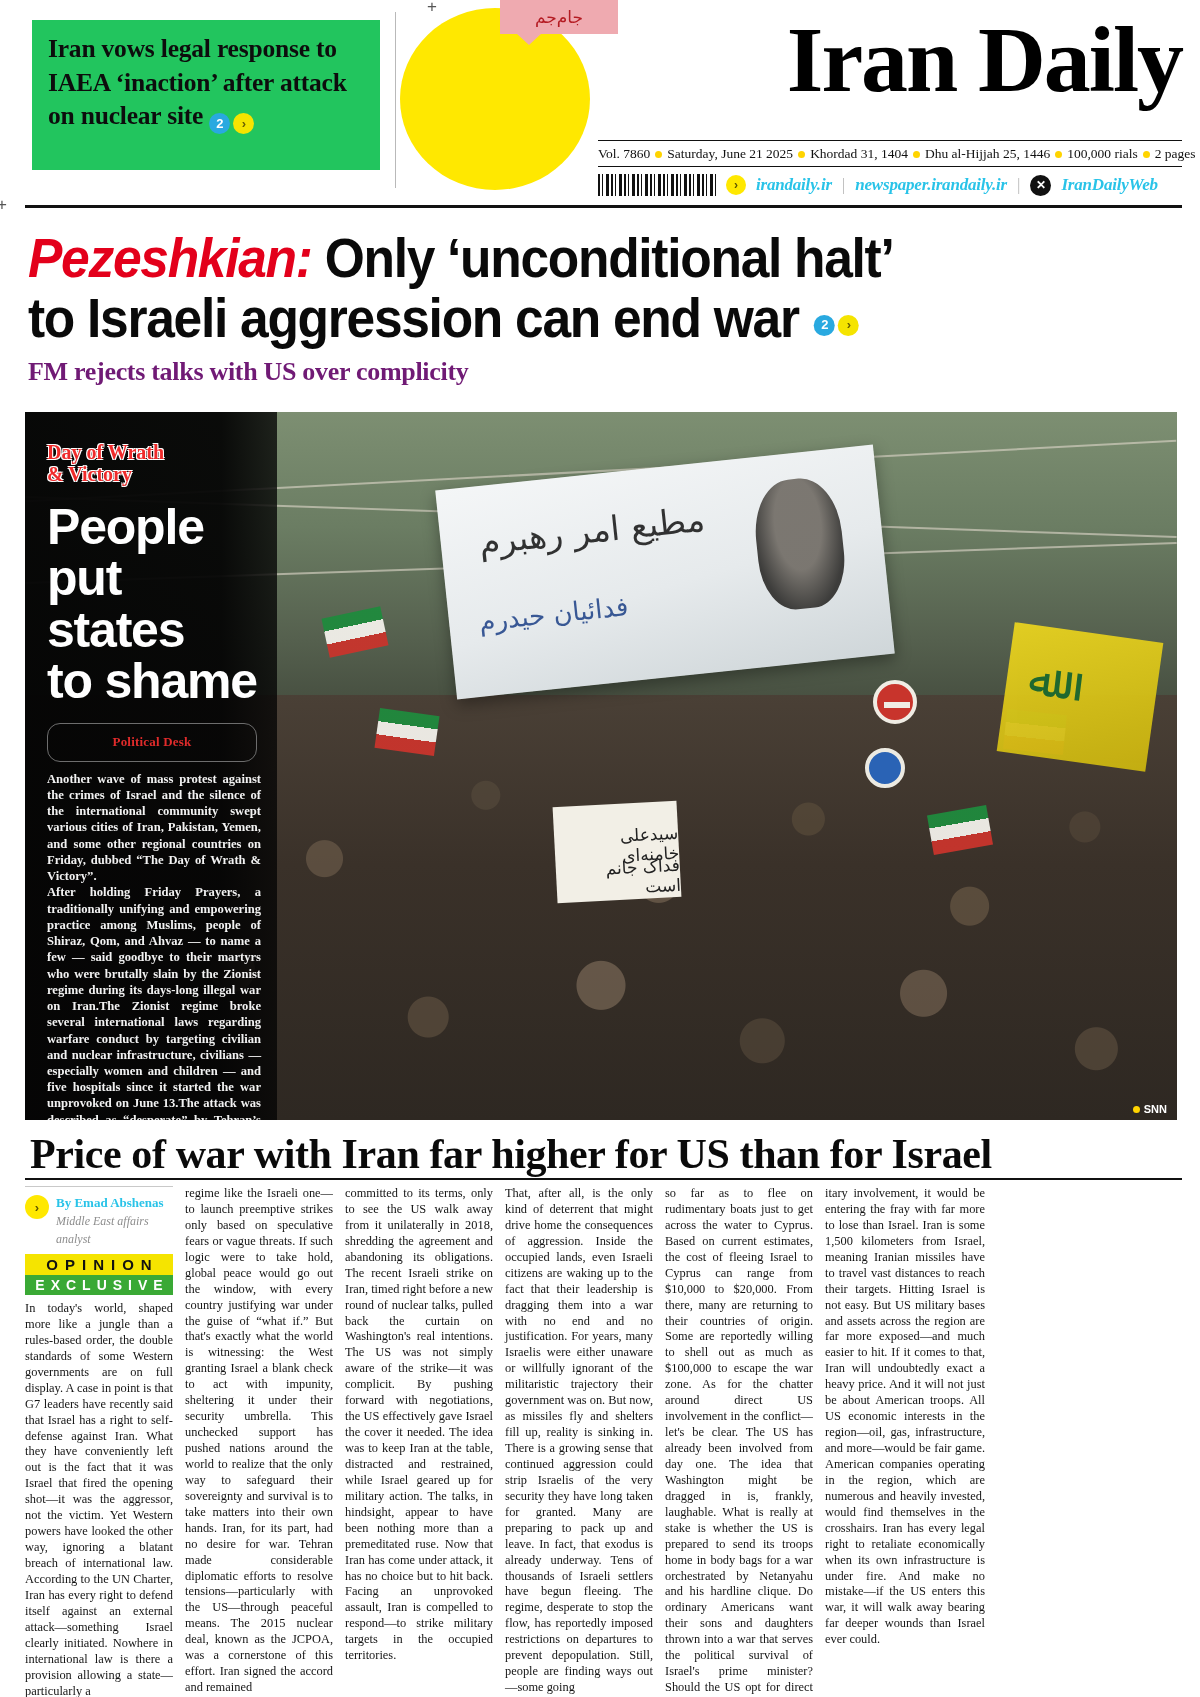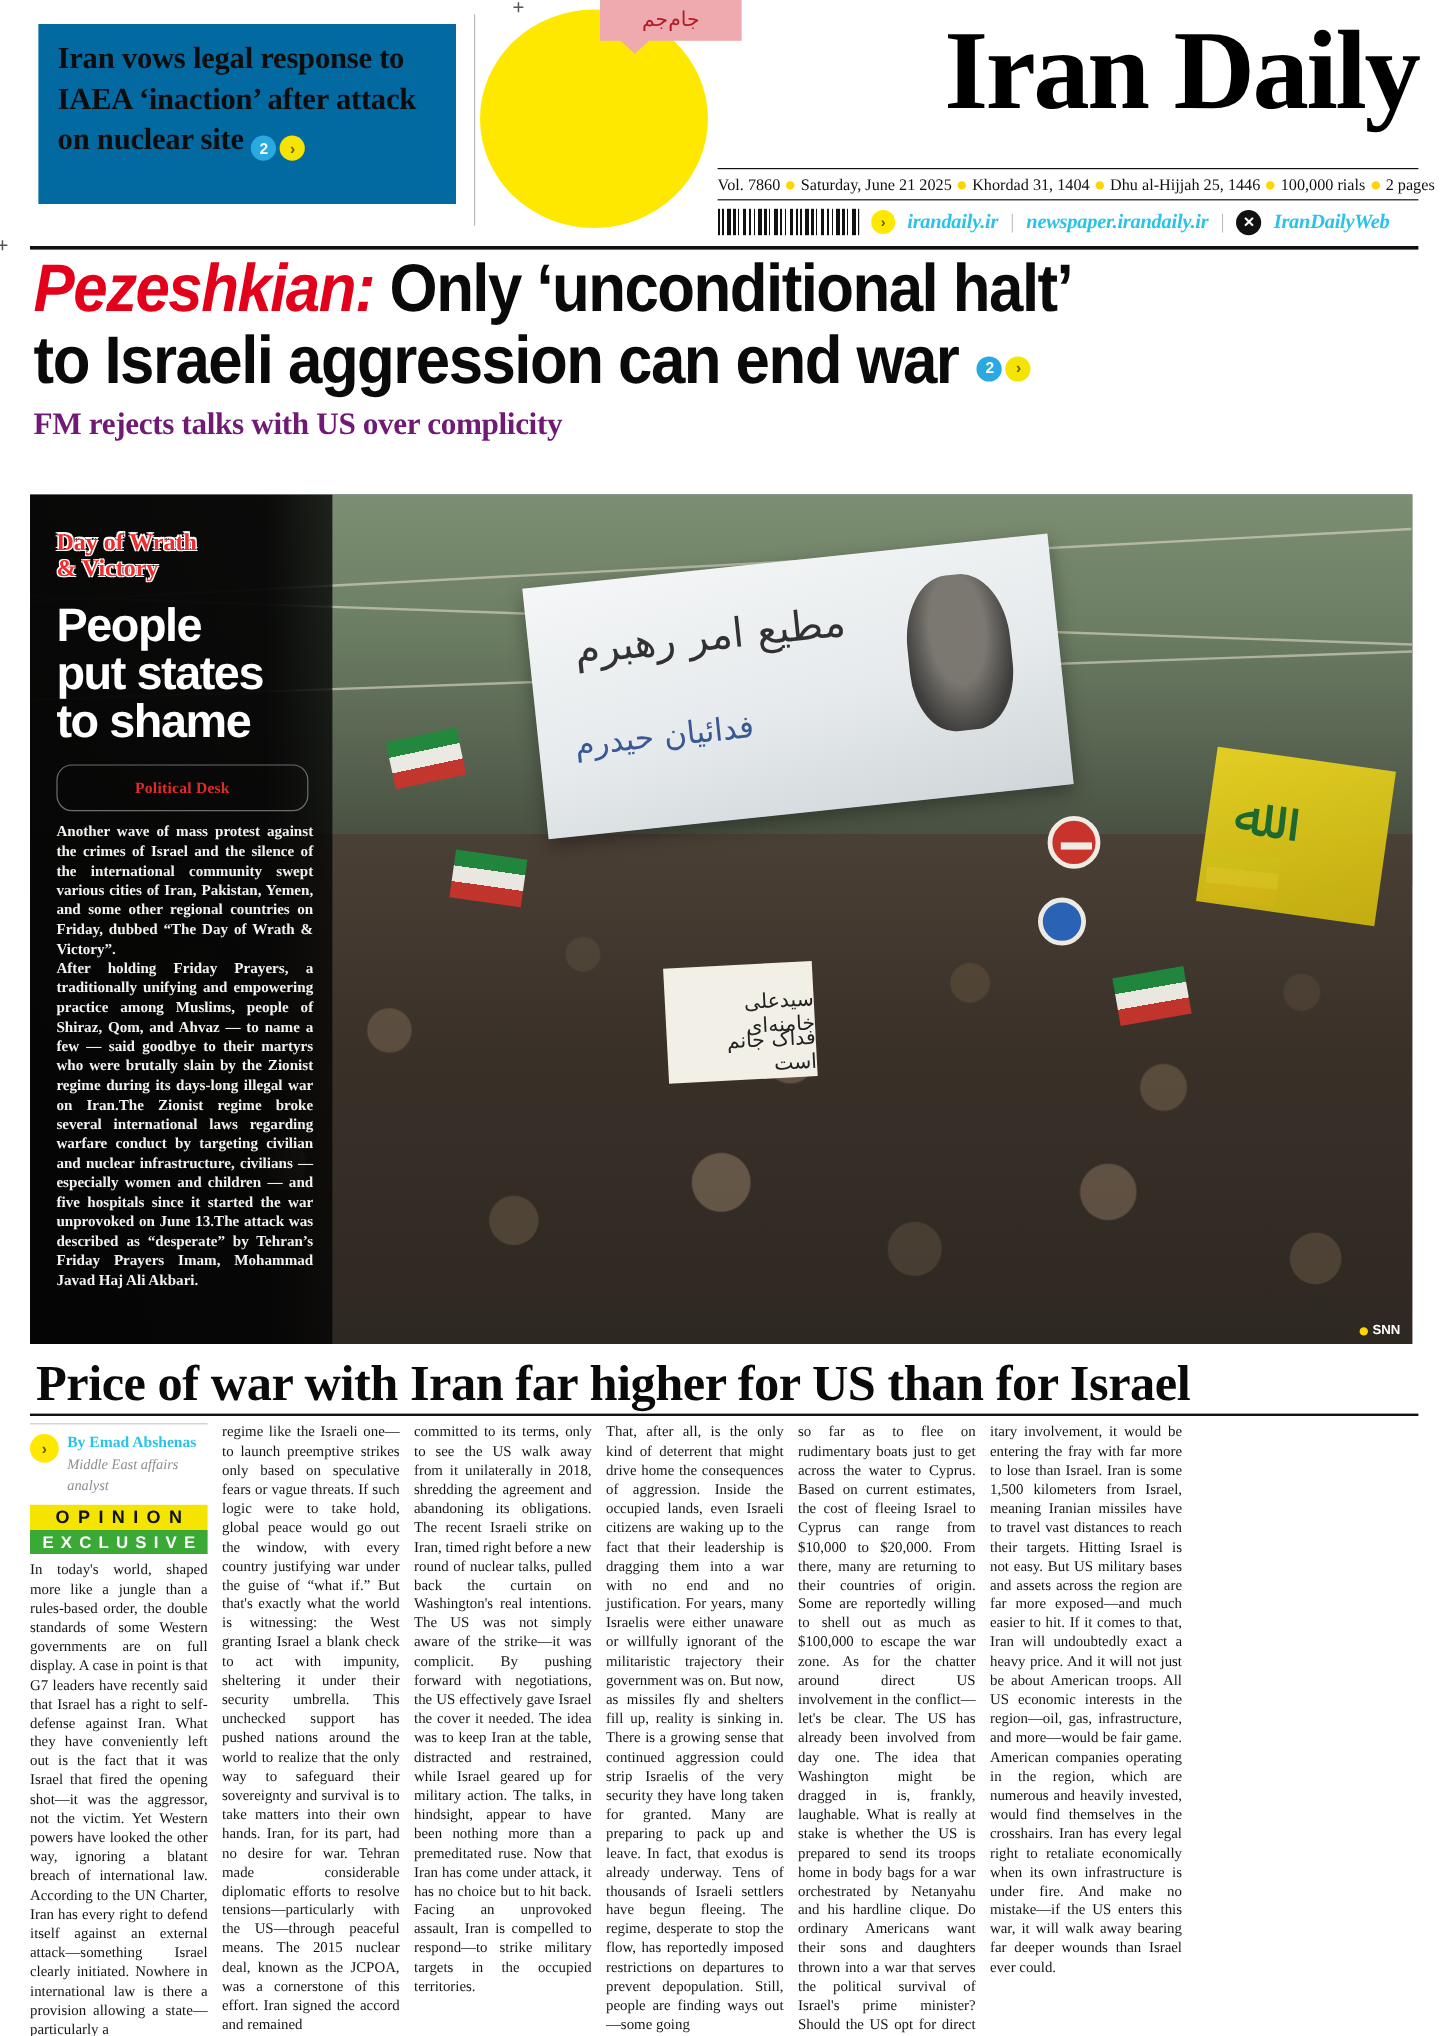--- a/index.html
+++ b/index.html
@@ -15,21 +15,21 @@
   
   .reg { position:absolute; color:#555; font-size:17px; line-height:1; font-family:"Liberation Sans",sans-serif; }
   .reg.top { left:427px; top:-2px; }
   .reg.left { left:-3px; top:196px; }
 
   
   .topbar { position:absolute; left:0; top:0; width:1200px; height:200px; }
 
   .skybox {
     position:absolute; left:32px; top:20px; width:348px; height:150px;
-    background:#0369a1;
+    background:#22c55e;
     padding:12px 16px 0 16px;
   }
   .skybox .sky-head {
     font-family:"Liberation Serif", serif;
     font-weight:bold; font-size:25.5px; line-height:1.32; color:#0d0d0d;
     letter-spacing:-0.2px;
   }
   .pagelink { display:inline-flex; align-items:center; gap:3px; vertical-align:-4px; margin-left:6px; }
   .badge-num {
     width:21px;height:21px;border-radius:50%;background:#29a9e0;color:#fff;
@@ -89,21 +89,21 @@
     display:flex;align-items:center;justify-content:center; flex:none;}
   .cyan { color:#29c3e8; font-weight:bold; font-size:17px; letter-spacing:-0.2px;font-style:italic;}
   .sep { color:#b9b9b9; font-size:17px; }
   .xmark { width:21px;height:21px;border-radius:50%;background:#111;color:#fff;
     font-family:"Liberation Sans",sans-serif;font-weight:bold;font-size:12px;
     display:flex;align-items:center;justify-content:center; flex:none;}
 
   .rule-thick { position:absolute; left:25px; right:18px; top:205px; height:3px; background:#111; }
 
   
-  .lead { position:absolute; left:28px; top:210px; width:1150px; }
+  .lead { position:absolute; left:28px; top:228px; width:1150px; }
   .lead h1 {
     margin:0;
     font-family:"Liberation Sans Narrow","Liberation Sans", sans-serif;
     font-weight:bold; font-size:56px; line-height:1.08; color:#0a0a0a;
     letter-spacing:-1.4px;
     transform:scaleX(0.92); transform-origin:left center;
   }
   .lead .kicker { color:#e3001b; font-style:italic; }
   .lead .deck {
     margin-top:8px;
@@ -171,21 +171,21 @@
   }
   .ov-kicker { font-family:"Liberation Serif",serif; font-weight:bold; font-size:21.5px; line-height:1.22; }
   .ov-red {
     margin-top:11px;
     font-family:"Liberation Serif",serif; font-weight:bold; font-size:20px; line-height:1.12;
     color:#ef2b2b;
     text-shadow:-1px -1px 0 #fff, 1px -1px 0 #fff, -1px 1px 0 #fff, 1px 1px 0 #fff;
   }
   .ov-big {
     margin-top:16px;
-    font-family:"Liberation Sans",sans-serif; font-weight:bold; font-size:39px; line-height:1.03;
+    font-family:"Liberation Sans",sans-serif; font-weight:bold; font-size:50px; line-height:1.03;
     color:#fff; letter-spacing:-1.2px;
   }
   .desk-pill {
     margin-top:15px; width:210px; height:39px; border:1px solid #6d6d6d; border-radius:13px;
     display:flex; align-items:center; justify-content:center;
     color:#e02b2b; font-family:"Liberation Serif",serif; font-weight:bold; font-size:13px;
     letter-spacing:.2px;
   }
   .ov-body { margin-top:9px; font-family:"Liberation Serif",serif; font-weight:bold;
     font-size:12.6px; line-height:1.29; text-align:justify; color:#f2f2f2; }

